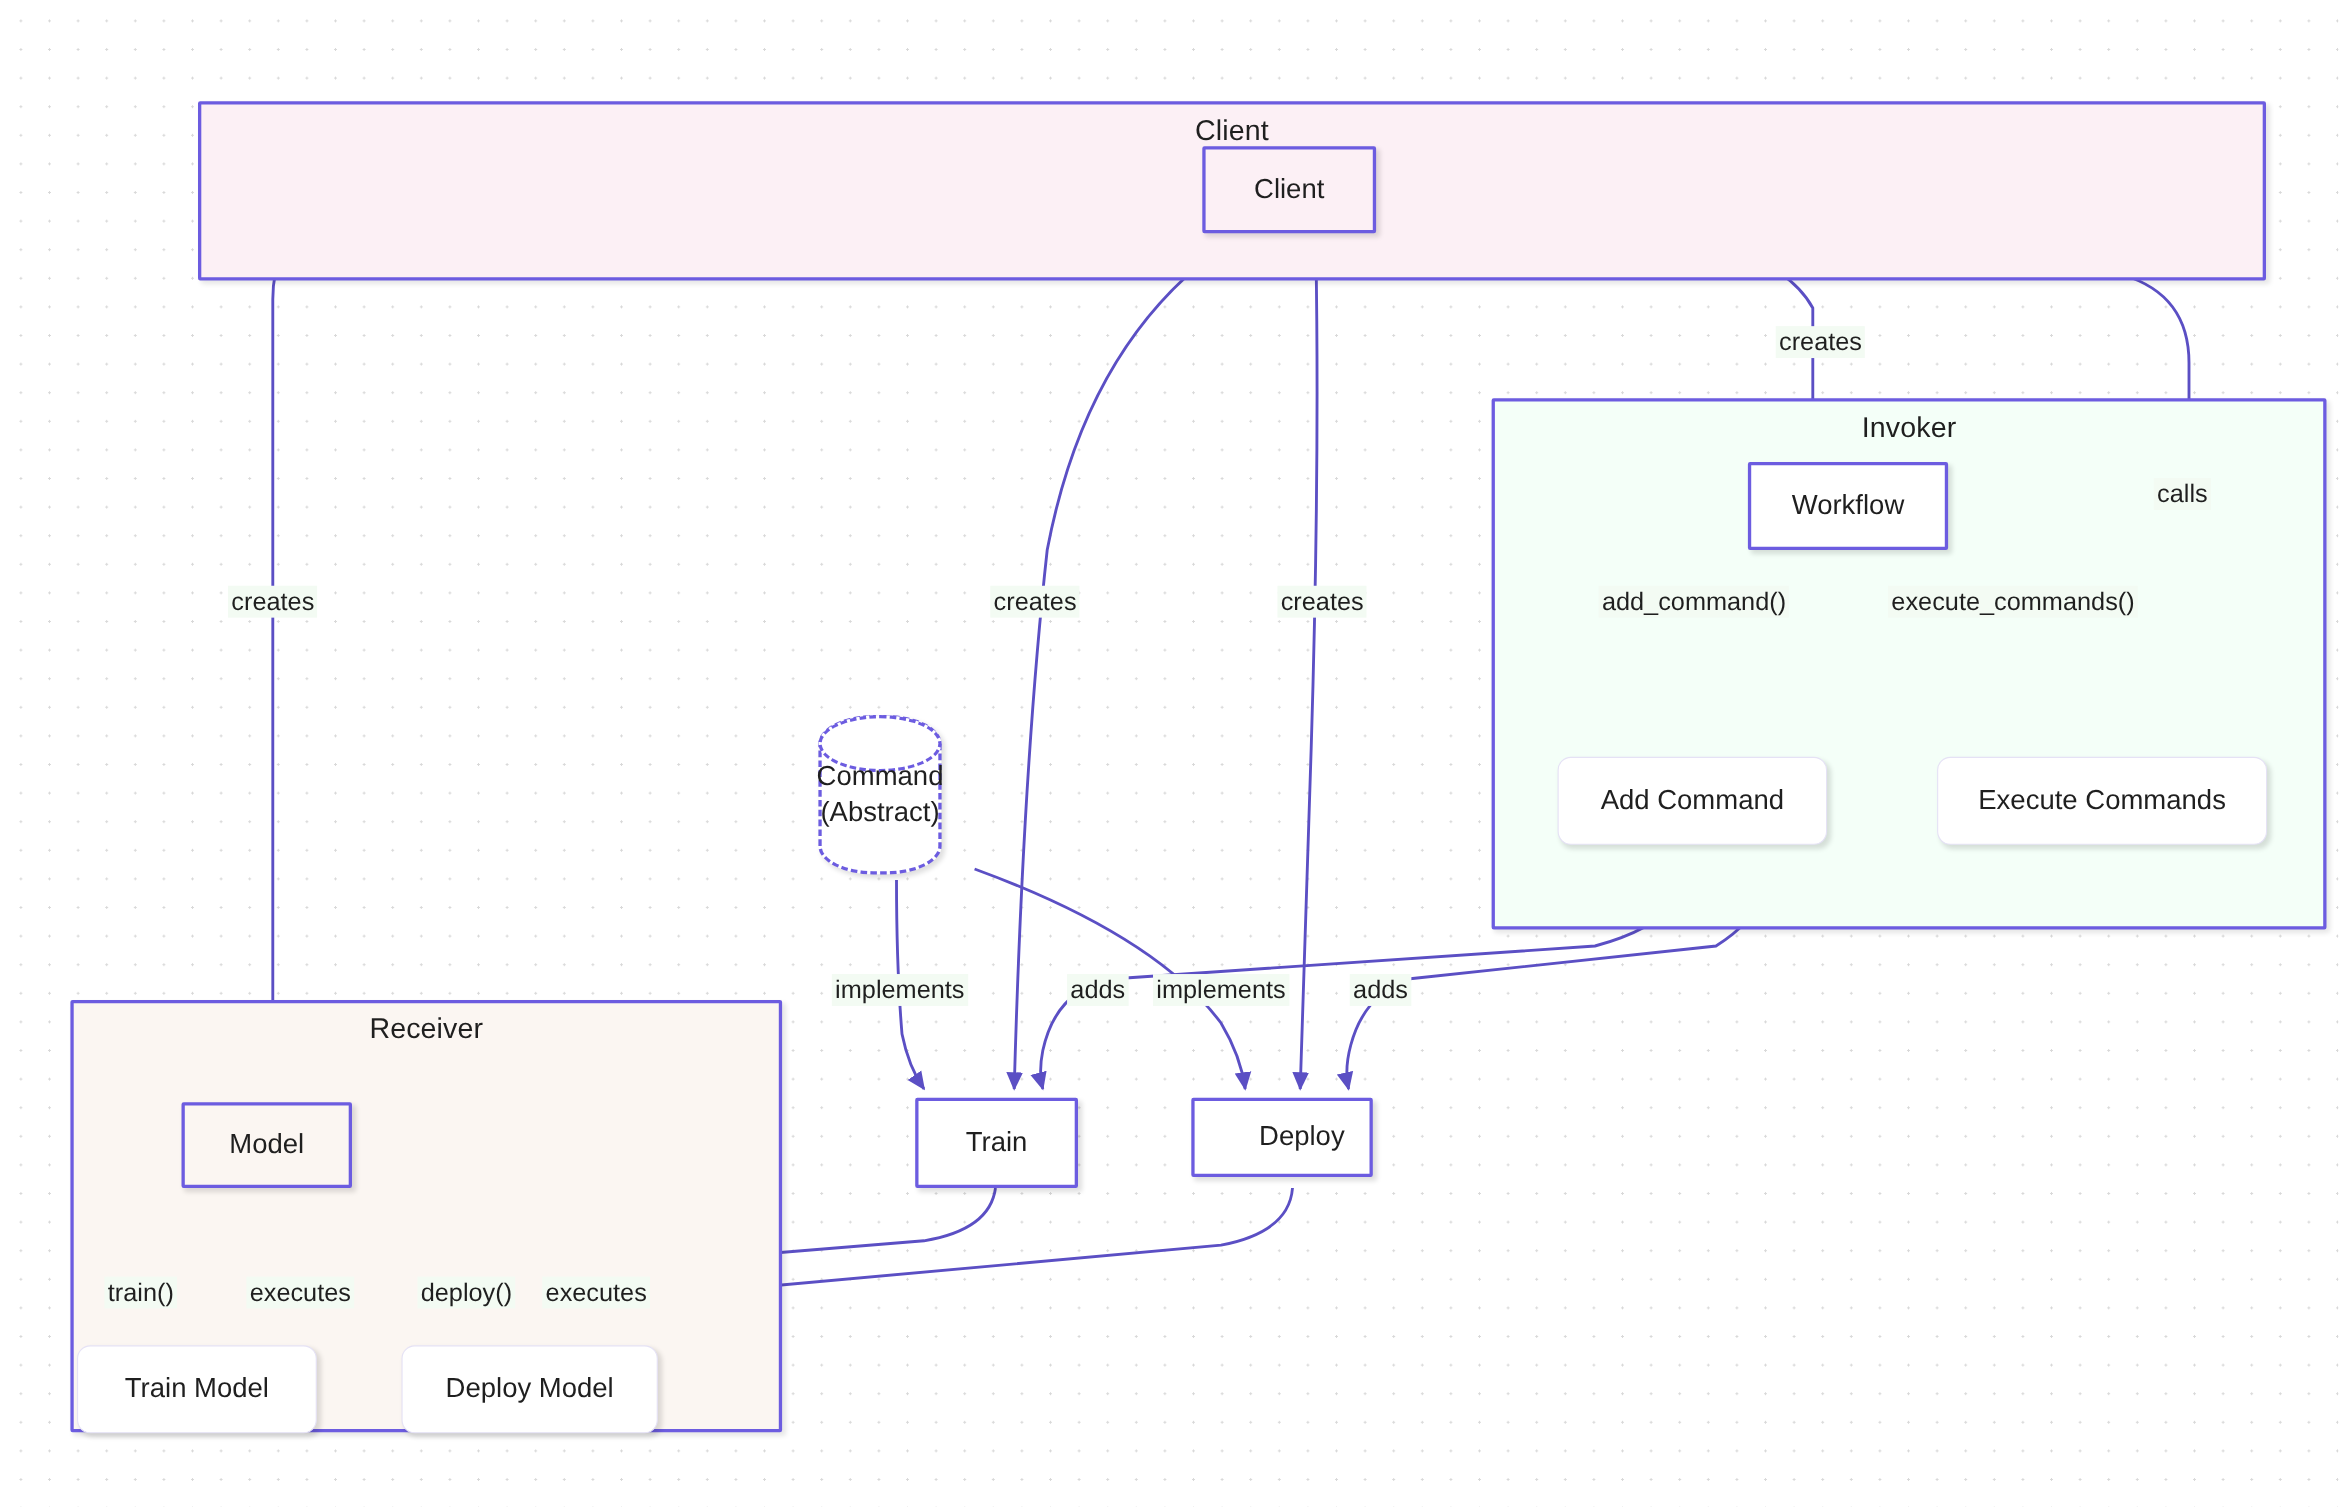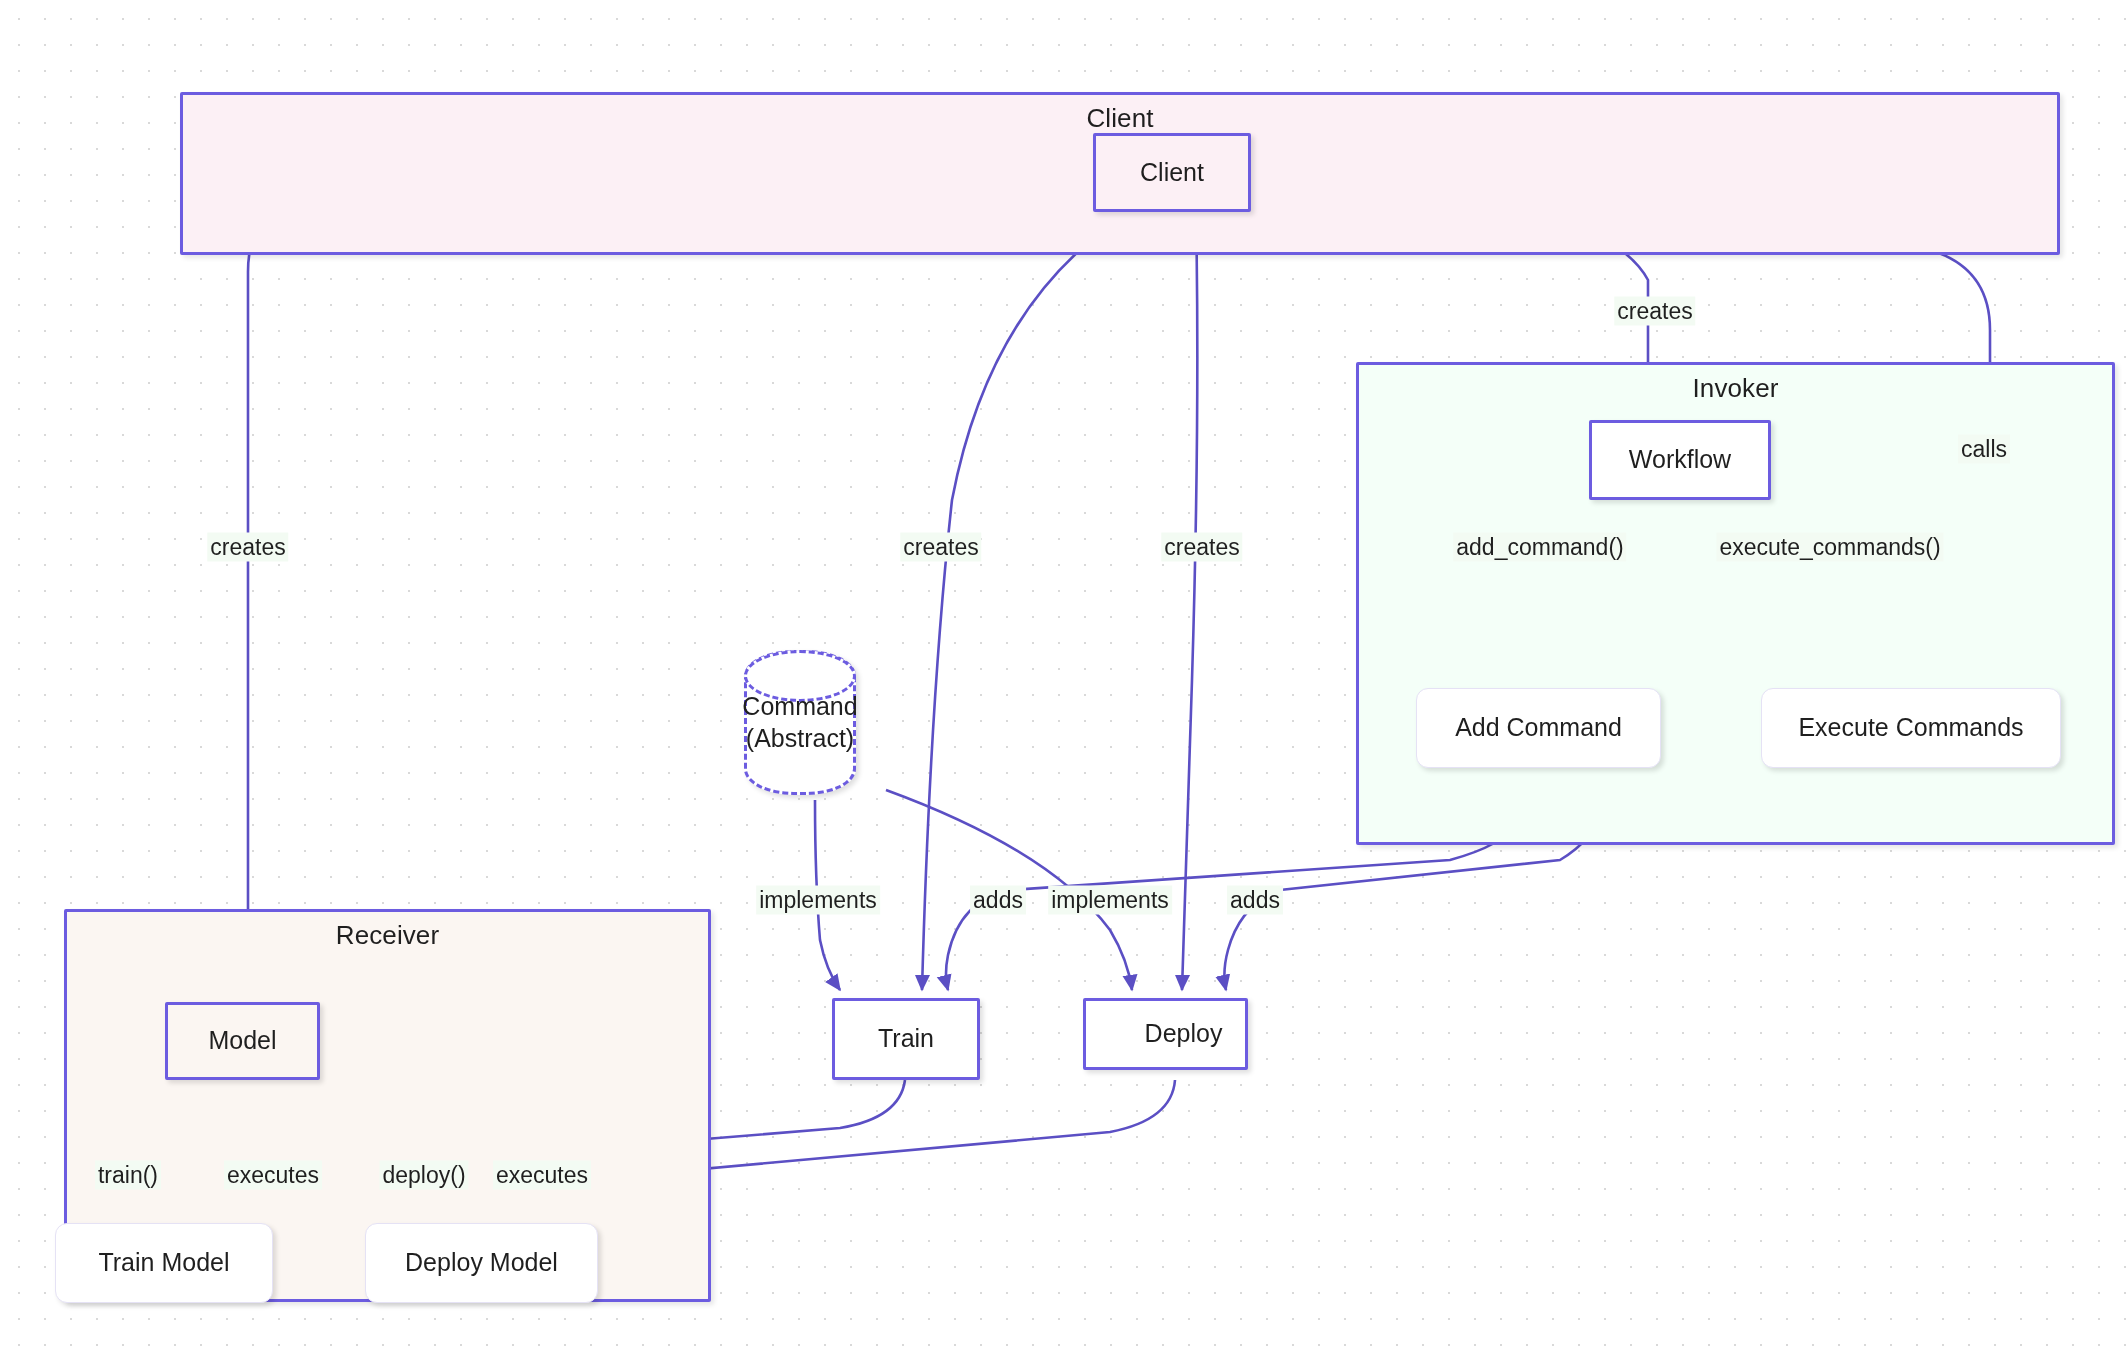--- a/index.html
+++ b/index.html
@@ -95,21 +95,21 @@
 
   
   #node-client          { left:1093px; top:133px;  width:158px; height:79px; background:#fcf0f5; }
   #node-workflow        { left:1557px; top:420px;  width:182px; height:80px; background:#ffffff;margin-left:32px; }
   #node-add-command     { left:1416px; top:688px;  width:245px; height:80px; }
   #node-execute-cmds    { left:1761px; top:688px;  width:300px; height:80px; }
   #node-command-abs     { left:744px;  top:650px;  width:112px; height:145px; }
   #node-train           { left:832px;  top:998px;  width:148px; height:82px; }
   #node-deploy          { left:1083px; top:998px;  width:165px; height:72px;padding-left:36px; }
   #node-model           { left:165px;  top:1002px; width:155px; height:78px; background:#fbf6f2; }
-  #node-train-model     { left:55px;   top:1223px; width:218px; height:80px; }
+  #node-train-model     { left:70px;   top:1223px; width:218px; height:80px; }
   #node-deploy-model    { left:365px;  top:1223px; width:233px; height:80px; }
 
   
   .edge-label {
     position: absolute;
     transform: translate(-50%, -50%);
     font-size: 23px;
     color: #1f1f1f;
     background: #f3fbf3;
     padding: 1px 3px;

